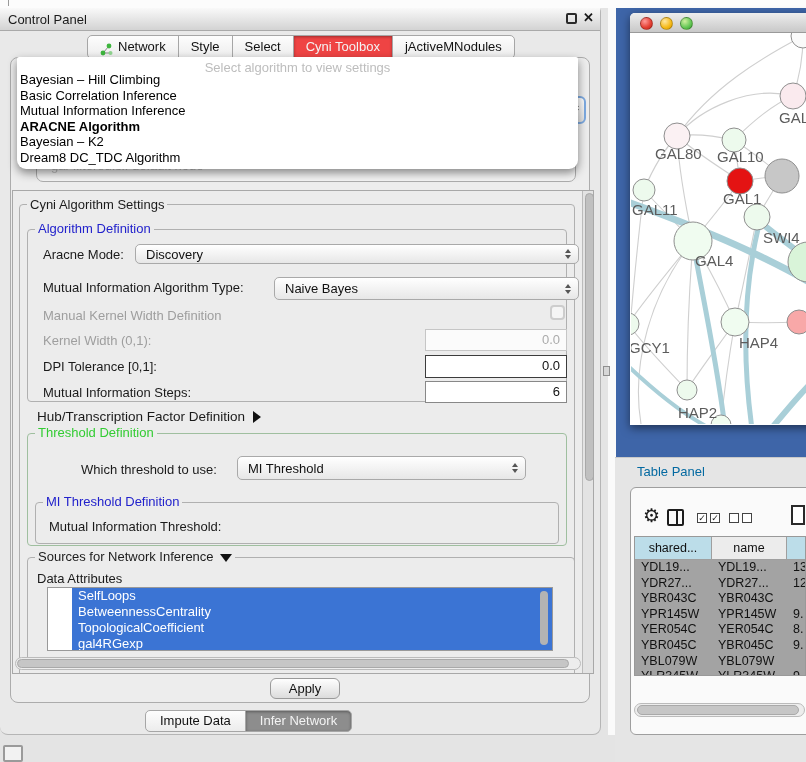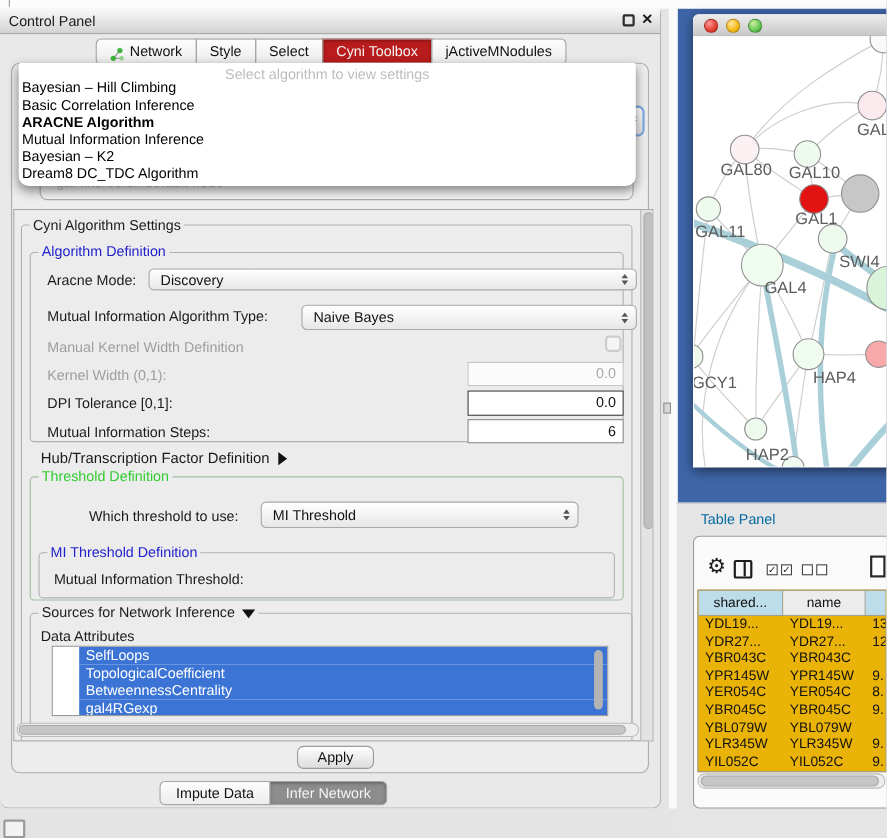--- a/index.html
+++ b/index.html
@@ -24,21 +24,21 @@
   .cp-float { left:566px; top:13px; width:11px; height:11px; border:2px solid #2a2a2a; border-radius:2px; }
   .cp-close { left:583px; top:10px; font-size:13px; font-weight:bold; color:#1a1a1a; }
 
   
   .cp-tabs { left:88px; top:35px; height:24px; display:flex; }
   .tab { height:24px; line-height:22px; padding:0 12px; font-size:13px; color:#111;
          background:linear-gradient(#fdfdfd,#ececec); border:1px solid #a6a6a6; margin-left:-1px;
          display:flex; align-items:center; gap:5px; white-space:nowrap; }
   .tab:first-child { border-radius:5px 0 0 5px; }
   .tab:last-child  { border-radius:0 5px 5px 0; }
-  .tab.selected { background:#b91c1c; color:#f3f3f3; box-shadow:inset 0 1px 3px rgba(0,0,0,.35); }
+  .tab.selected { background:#ef4444; color:#f3f3f3; box-shadow:inset 0 1px 3px rgba(0,0,0,.35); }
   .net-ico { width:13px; height:13px; display:inline-block; }
 
   .content-frame { left:10px; top:57px; width:580px; height:646px; border:1px solid #acacac;
                    border-radius:8px; background:#ededed; }
 
   
   .bg-combo { left:36px; top:150px; width:540px; height:32px; border:1px solid #adadad;
               border-radius:7px; background:#f4f4f4; line-height:30px; padding-left:14px;
               font-size:13px; color:#bfbfbf; overflow:hidden; }
   .focus-combo { left:556px; top:96px; width:30px; height:28px; border:2px solid #7ca9e0;
@@ -132,21 +132,21 @@
   .tp-box { left:630px; top:487px; width:200px; height:248px; background:#fafafa;
             border:1px solid #9e9e9e; border-radius:6px; }
   .gear { left:643px; top:506px; font-size:19px; color:#1c1c1c; line-height:19px; }
   .col-ico { left:667px; top:509px; width:17px; height:17px; border:2px solid #1c1c1c; border-radius:2px; }
   .col-ico:before { content:""; position:absolute; left:50%; top:0; width:2px; height:100%; background:#1c1c1c; }
   .chk-pair { display:flex; gap:3px; }
   .chk { width:10px; height:10px; border:1.5px solid #444; background:#fff; font-size:9px;
          line-height:9px; text-align:center; color:#222; }
   .doc-ico { left:791px; top:505px; width:14px; height:20px; border:2px solid #2a2a2a; background:#fff; }
 
-  .tbl { left:634px; top:536px; width:172px; height:166px; border:1px solid #999; background:#eab308; overflow:hidden; }
+  .tbl { left:634px; top:536px; width:172px; height:140px; border:1px solid #999; background:#a3a3a3; overflow:hidden; }
   .tbl-head { display:flex; height:23px; border-bottom:1px solid #9f9f9f; }
   .th { border-right:1px solid #9f9f9f; font-size:12.5px; color:#111; text-align:center;
         line-height:22px; background:#ececec; overflow:hidden; white-space:nowrap; flex:none; }
   .th.hl { background:#bcdde9; }
   .tr { display:flex; height:15.6px; font-size:12.5px; color:#111; }
   .td { flex:none; overflow:hidden; white-space:nowrap; line-height:15.6px; padding-left:6px; }
   .tp-hscroll { left:634px; top:703px; width:171px; height:14px; }
 </style>
 </head>
 <body>
@@ -199,22 +199,22 @@
         <span class="arr-up"></span>
         <span class="arr-down"></span>
       </span>
   </div>
 
   <div class="abs popup">
     <div class="popup-placeholder">Select algorithm to view settings</div>
     <div id="popup-items">
         <div class="popup-item">Bayesian – Hill Climbing</div>
         <div class="popup-item">Basic Correlation Inference</div>
+        <div class="popup-item">Mutual Information Inference</div>
         <div class="popup-item selected">ARACNE Algorithm</div>
-        <div class="popup-item">Mutual Information Inference</div>
         <div class="popup-item">Bayesian – K2</div>
         <div class="popup-item">Dream8 DC_TDC Algorithm</div>
       </div>
   </div>
 
   <div class="abs scroll-pane">
     <div class="inner">
 
       <div class="groupbox" style="left:6px;top:13px;width:556px;height:600px;"></div>
       <span class="group-title t-black" style="left:14px;top:6px;">Cyni Algorithm Settings</span>
@@ -274,22 +274,22 @@
       <span class="lbl" style="left:36px;top:328px;">Mutual Information Threshold:</span>
 
       <div class="groupbox" style="left:14px;top:366px;width:548px;height:108px;"></div>
       <span class="group-title t-black" style="left:22px;top:358px;">
         <span>Sources for Network Inference</span><span class="tri-down"></span>
       </span>
       <span class="lbl" style="left:24px;top:380px;">Data Attributes</span>
 
       <div class="attr-list" style="left:34px;top:396px;width:506px;height:64px;" id="attr-list">
           <div class="attr-item">SelfLoops</div>
+          <div class="attr-item">BetweennessCentrality</div>
           <div class="attr-item">TopologicalCoefficient</div>
-          <div class="attr-item">BetweennessCentrality</div>
           <div class="attr-item">gal4RGexp</div>
         </div>
       <span class="list-vthumb" style="left:527px;top:400px;height:54px;"></span>
 
       <div class="hscroll-track" style="left:2px;top:466px;width:566px;height:13px;">
         <span class="hthumb" style="left:1px;top:1px;width:552px;height:9px;"></span>
       </div>
 
       <div class="vscroll-track" style="left:569px;top:0;width:13px;height:484px;">
         <span class="vthumb" style="left:1.5px;top:2px;width:9px;height:288px;"></span>

